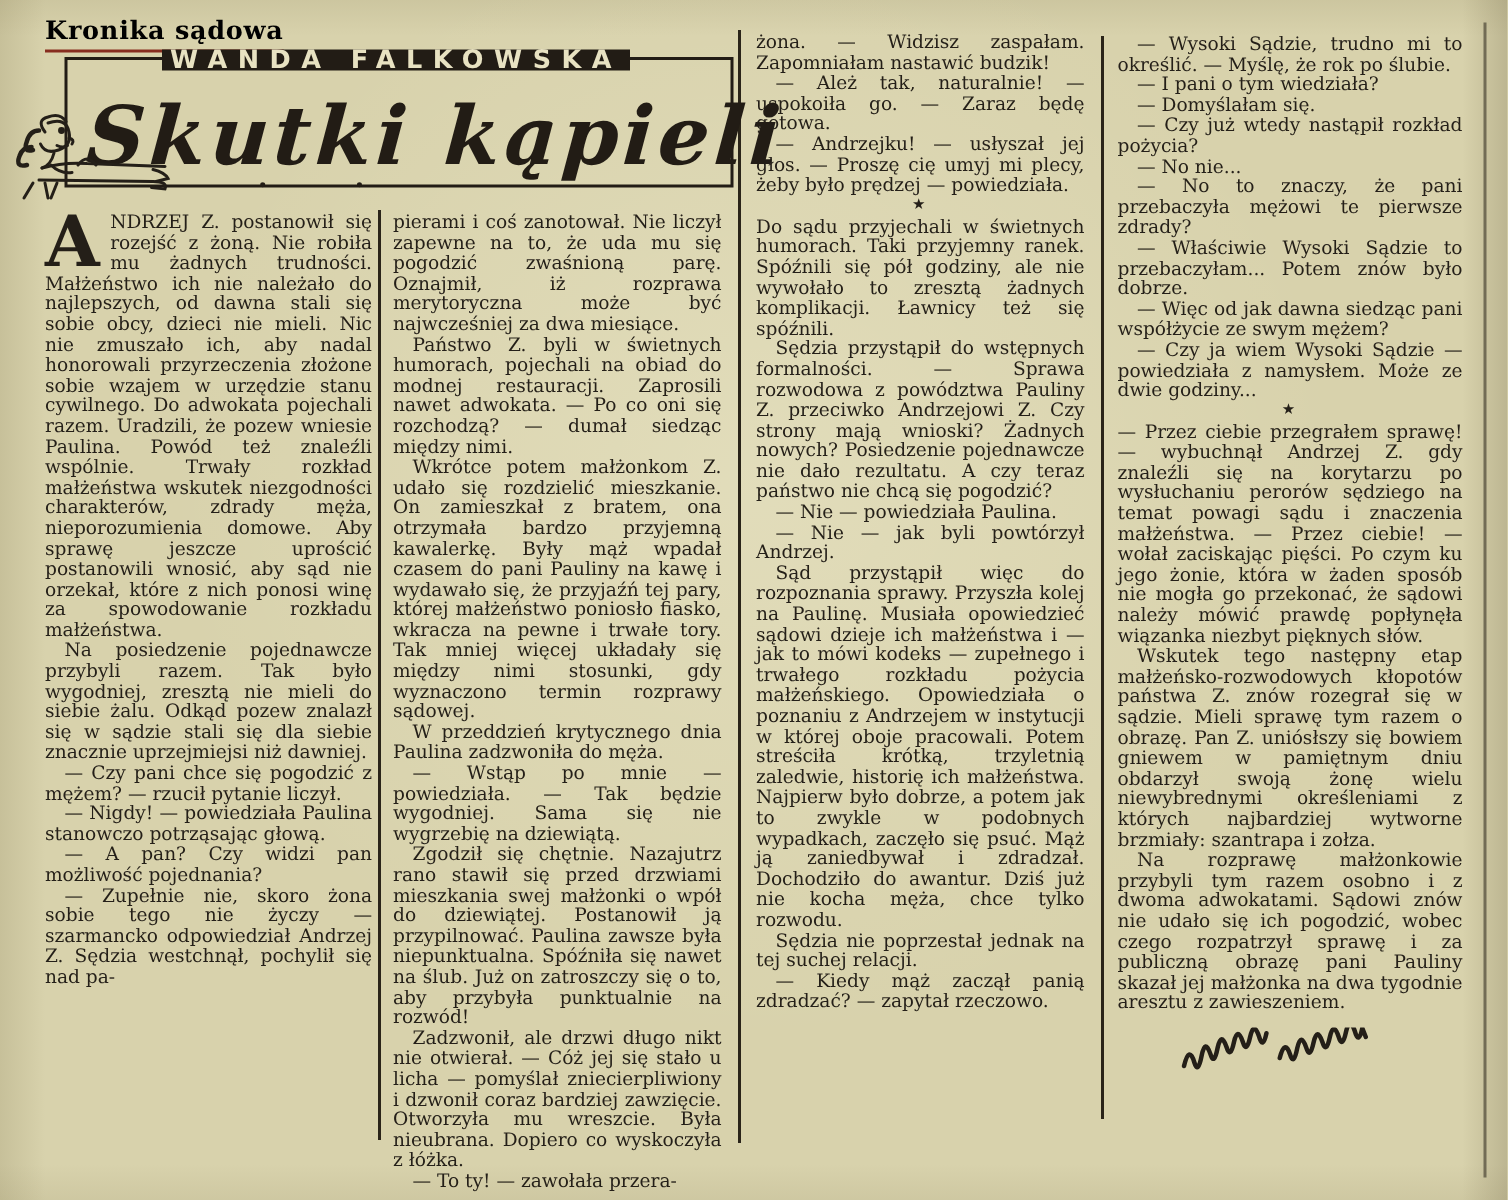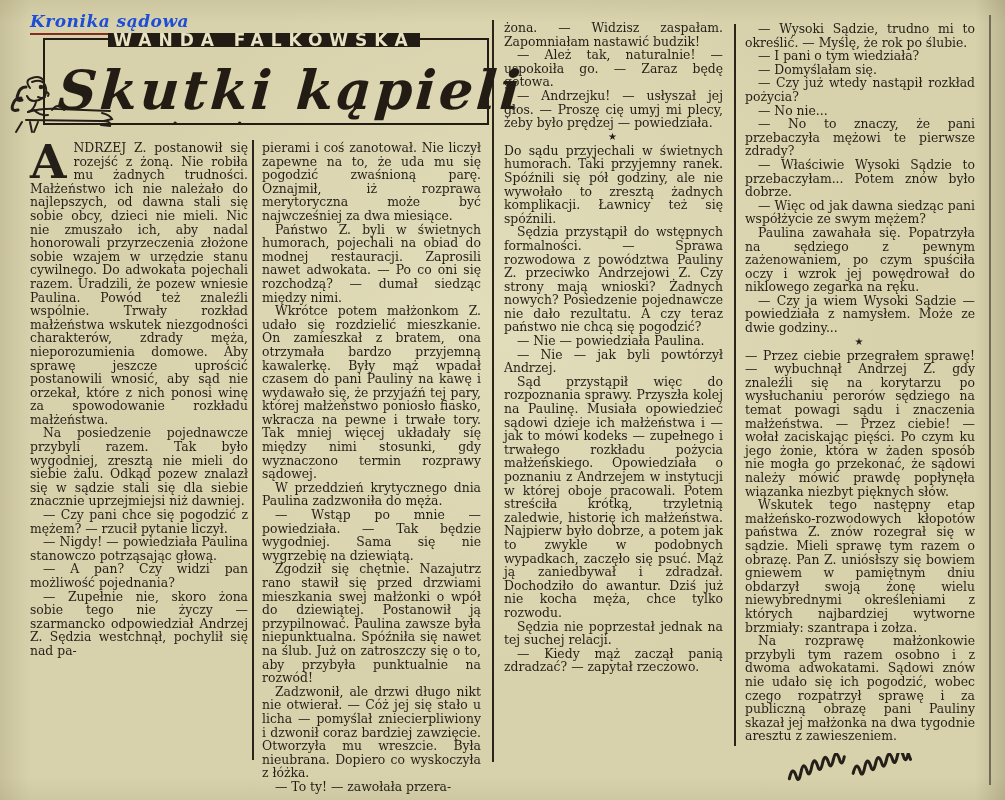--- a/index.html
+++ b/index.html
@@ -13,22 +13,22 @@
     position:absolute;inset:0;
     background:
       radial-gradient(ellipse at 50% 40%, rgba(255,252,230,.25) 0%, rgba(0,0,0,0) 55%),
       linear-gradient(90deg, rgba(120,110,70,.18) 0, rgba(0,0,0,0) 3%, rgba(0,0,0,0) 97%, rgba(90,80,50,.22) 100%),
       linear-gradient(0deg, rgba(120,110,70,.10) 0, rgba(0,0,0,0) 3%, rgba(0,0,0,0) 97%, rgba(120,110,70,.12) 100%),
       #d8d2ac;
   }
   
   .rubric{
     position:absolute;left:30px;top:11px;
-    font-size:17px;font-weight:bold;font-style:italic;
-    color:#1d4ed8;letter-spacing:.5px;
+    font-size:17px;font-weight:bold;
+    color:#000000;letter-spacing:.5px;
     border-bottom:2.5px solid #872d1f;padding-bottom:2px;
   }
   .title-box{
     position:absolute;left:43px;top:38px;width:442px;height:83px;
     border:2.5px solid #221c15;
   }
   .name-bar{
     position:absolute;left:108px;top:33px;width:312px;height:14px;
     background:#221c15;color:#e8e2c2;
     font-family:"DejaVu Sans", sans-serif;
@@ -153,21 +153,20 @@
 <div class="col col4">
   <div>
       <p class="para">— Wysoki Sądzie, trudno mi to określić. — Myślę, że rok po ślubie.</p>
       <p class="para">— I pani o tym wiedziała?</p>
       <p class="para">— Domyślałam się.</p>
       <p class="para">— Czy już wtedy nastąpił rozkład pożycia?</p>
       <p class="para">— No nie...</p>
       <p class="para">— No to znaczy, że pani przebaczyła mężowi te pierwsze zdrady?</p>
       <p class="para">— Właściwie Wysoki Sądzie to przebaczyłam... Potem znów było dobrze.</p>
       <p class="para">— Więc od jak dawna siedząc pani współżycie ze swym mężem?</p>
-      <p class="para">Paulina zawahała się. Popatrzyła na sędziego z pewnym zażenowaniem, po czym spuściła oczy i wzrok jej powędrował do niklowego zegarka na ręku.</p>
       <p class="para">— Czy ja wiem Wysoki Sądzie — powiedziała z namysłem. Może ze dwie godziny...</p>
       <div class="star-sep">★</div>
       <p class="para noindent">— Przez ciebie przegrałem sprawę! — wybuchnął Andrzej Z. gdy znaleźli się na korytarzu po wysłuchaniu perorów sędziego na temat powagi sądu i znaczenia małżeństwa. — Przez ciebie! — wołał zaciskając pięści. Po czym ku jego żonie, która w żaden sposób nie mogła go przekonać, że sądowi należy mówić prawdę popłynęła wiązanka niezbyt pięknych słów.</p>
       <p class="para">Wskutek tego następny etap małżeńsko-rozwodowych kłopotów państwa Z. znów rozegrał się w sądzie. Mieli sprawę tym razem o obrazę. Pan Z. uniósłszy się bowiem gniewem w pamiętnym dniu obdarzył swoją żonę wielu niewybrednymi określeniami z których najbardziej wytworne brzmiały: szantrapa i zołza.</p>
       <p class="para">Na rozprawę małżonkowie przybyli tym razem osobno i z dwoma adwokatami. Sądowi znów nie udało się ich pogodzić, wobec czego rozpatrzył sprawę i za publiczną obrazę pani Pauliny skazał jej małżonka na dwa tygodnie aresztu z zawieszeniem.</p>
     </div>
   <svg class="signature" width="150" height="34" viewBox="0 0 150 34">
     <g fill="none" stroke="#241f18" stroke-width="3" stroke-linecap="round" transform="rotate(-3 75 17)">
       <path d="M4 22 q4 -14 7 -2 q2 8 5 -4 q3 -12 6 -1 q2 8 5 -4 q3 -11 6 0 q2 8 5 -3 q3 -11 6 0 q2 8 5 -3 q3 -11 6 0 q2 9 5 -2"></path>
       <path d="M68 20 q4 -13 7 -2 q2 8 5 -4 q3 -11 6 0 q2 8 5 -3 q3 -11 6 0 q2 8 5 -3 q3 -11 6 0 q2 8 5 -3 q3 -11 6 0 q2 9 5 -2 l2 6"></path>

